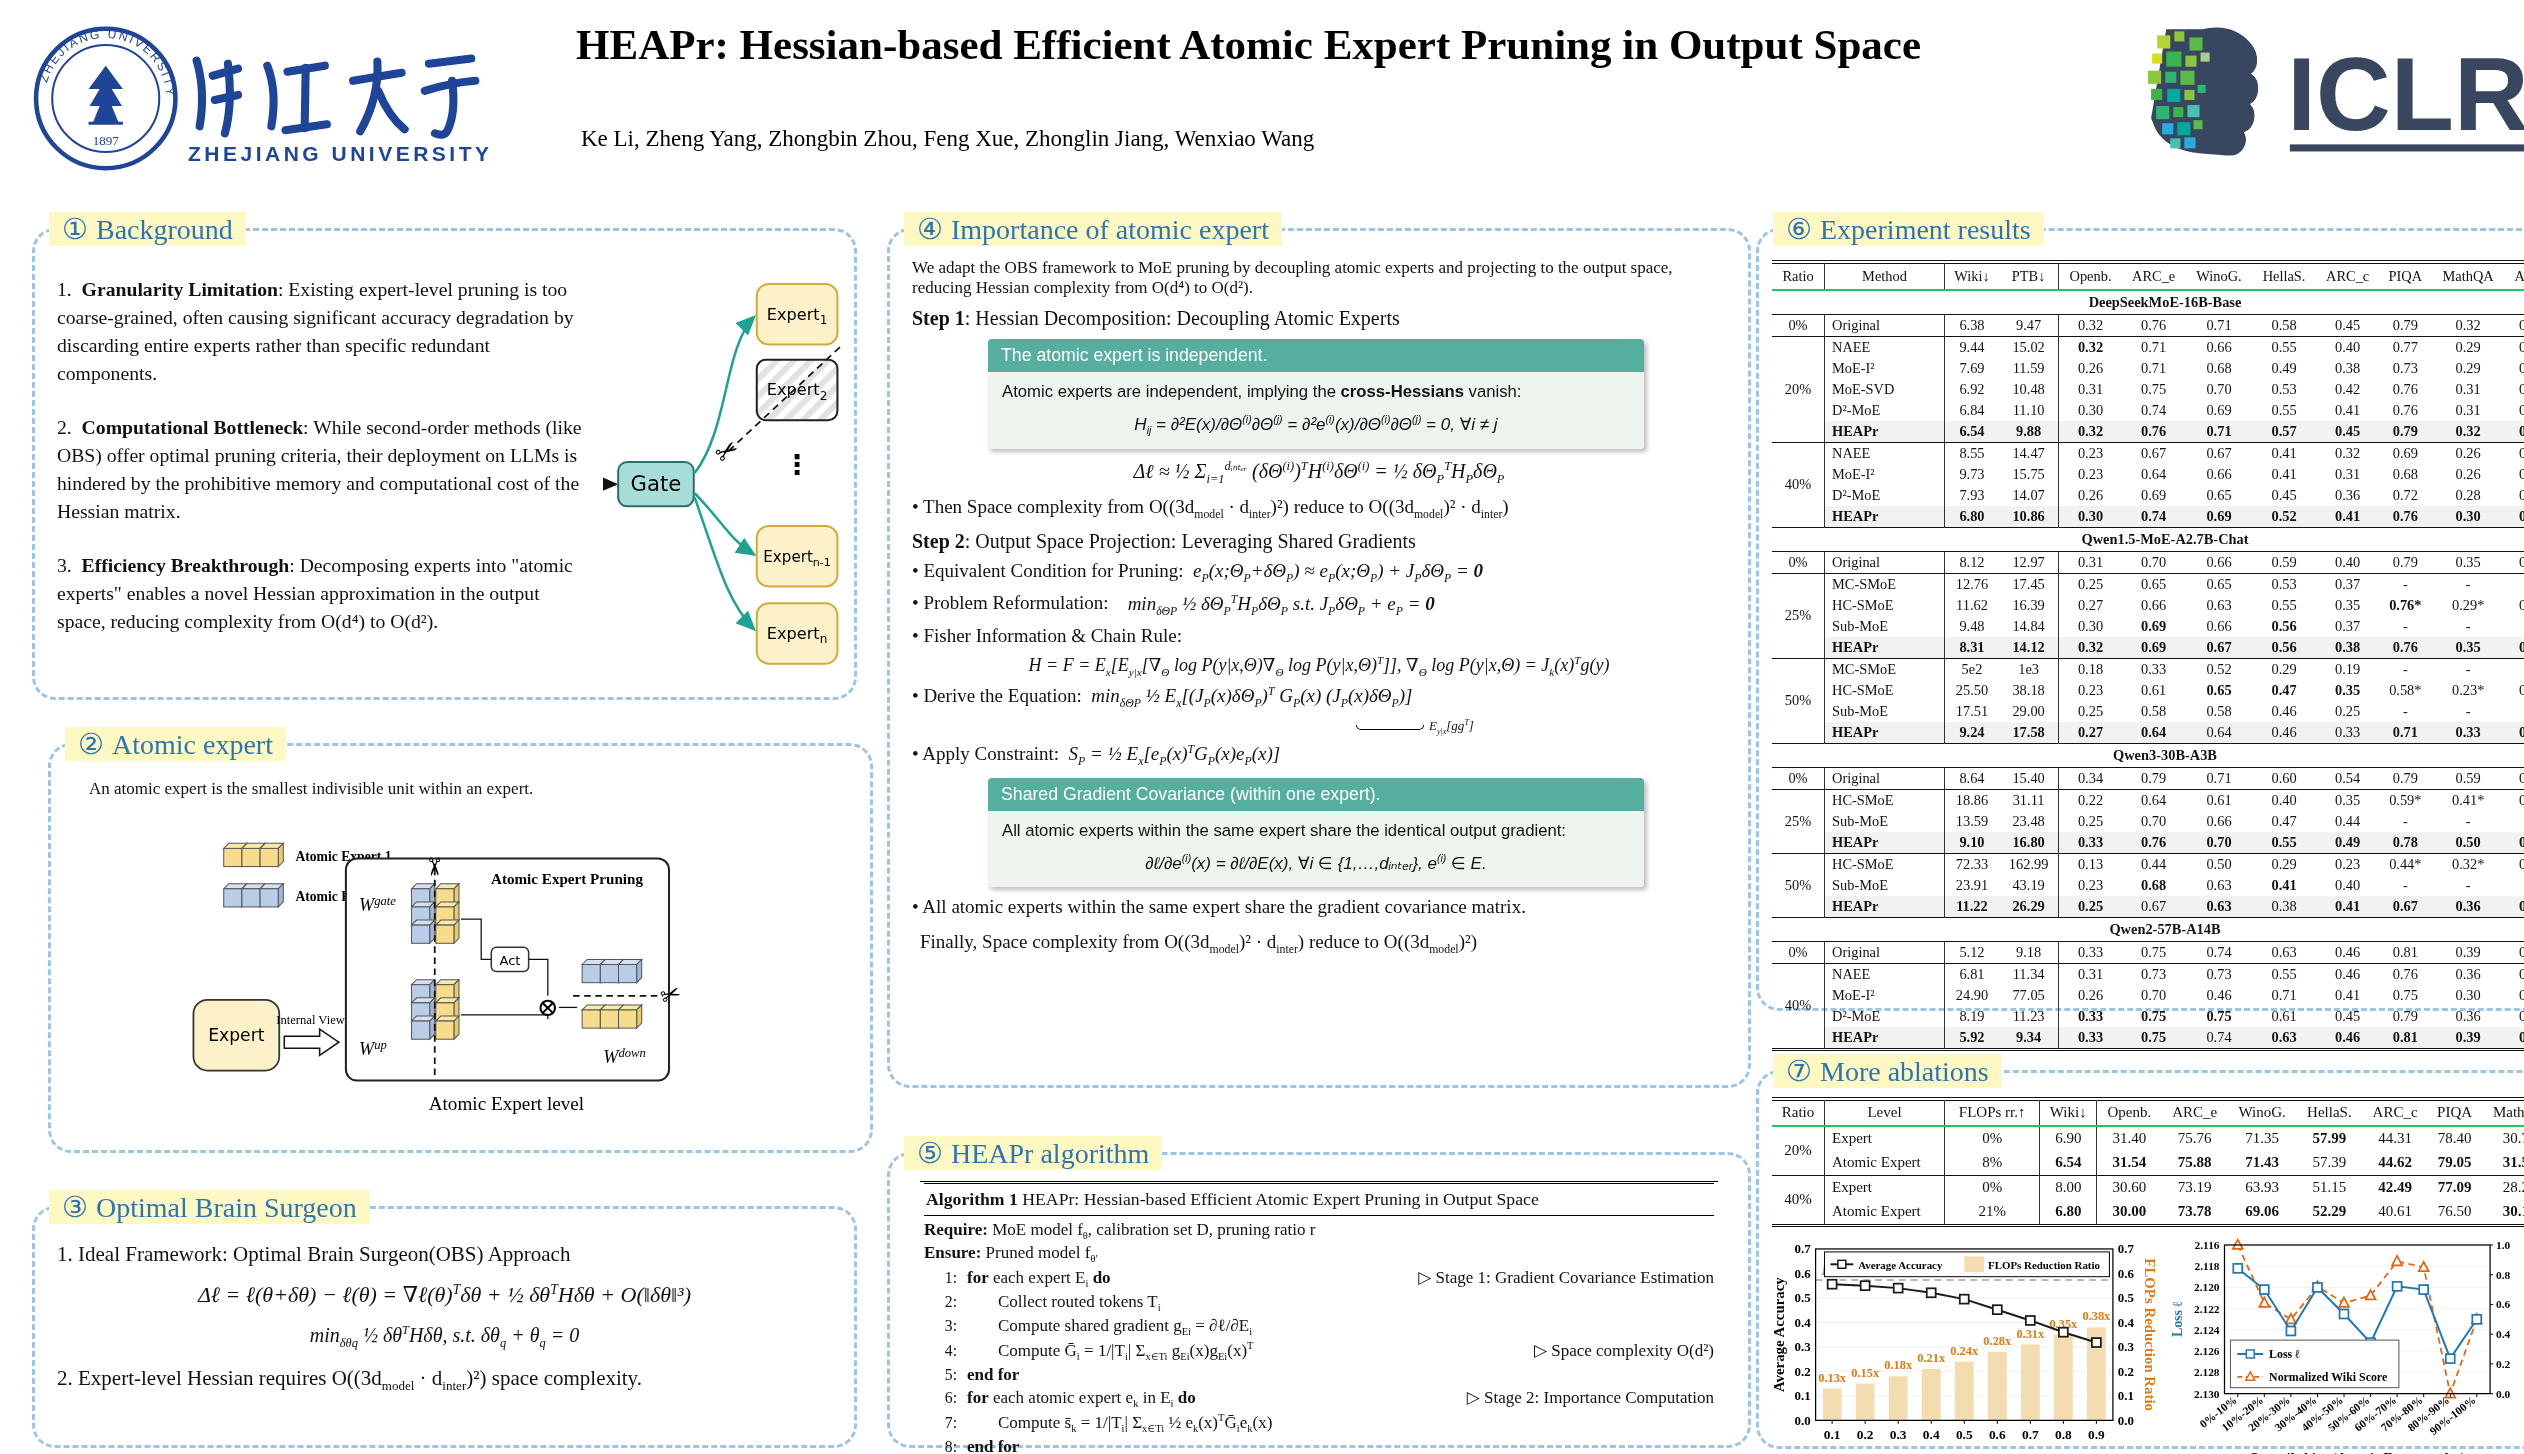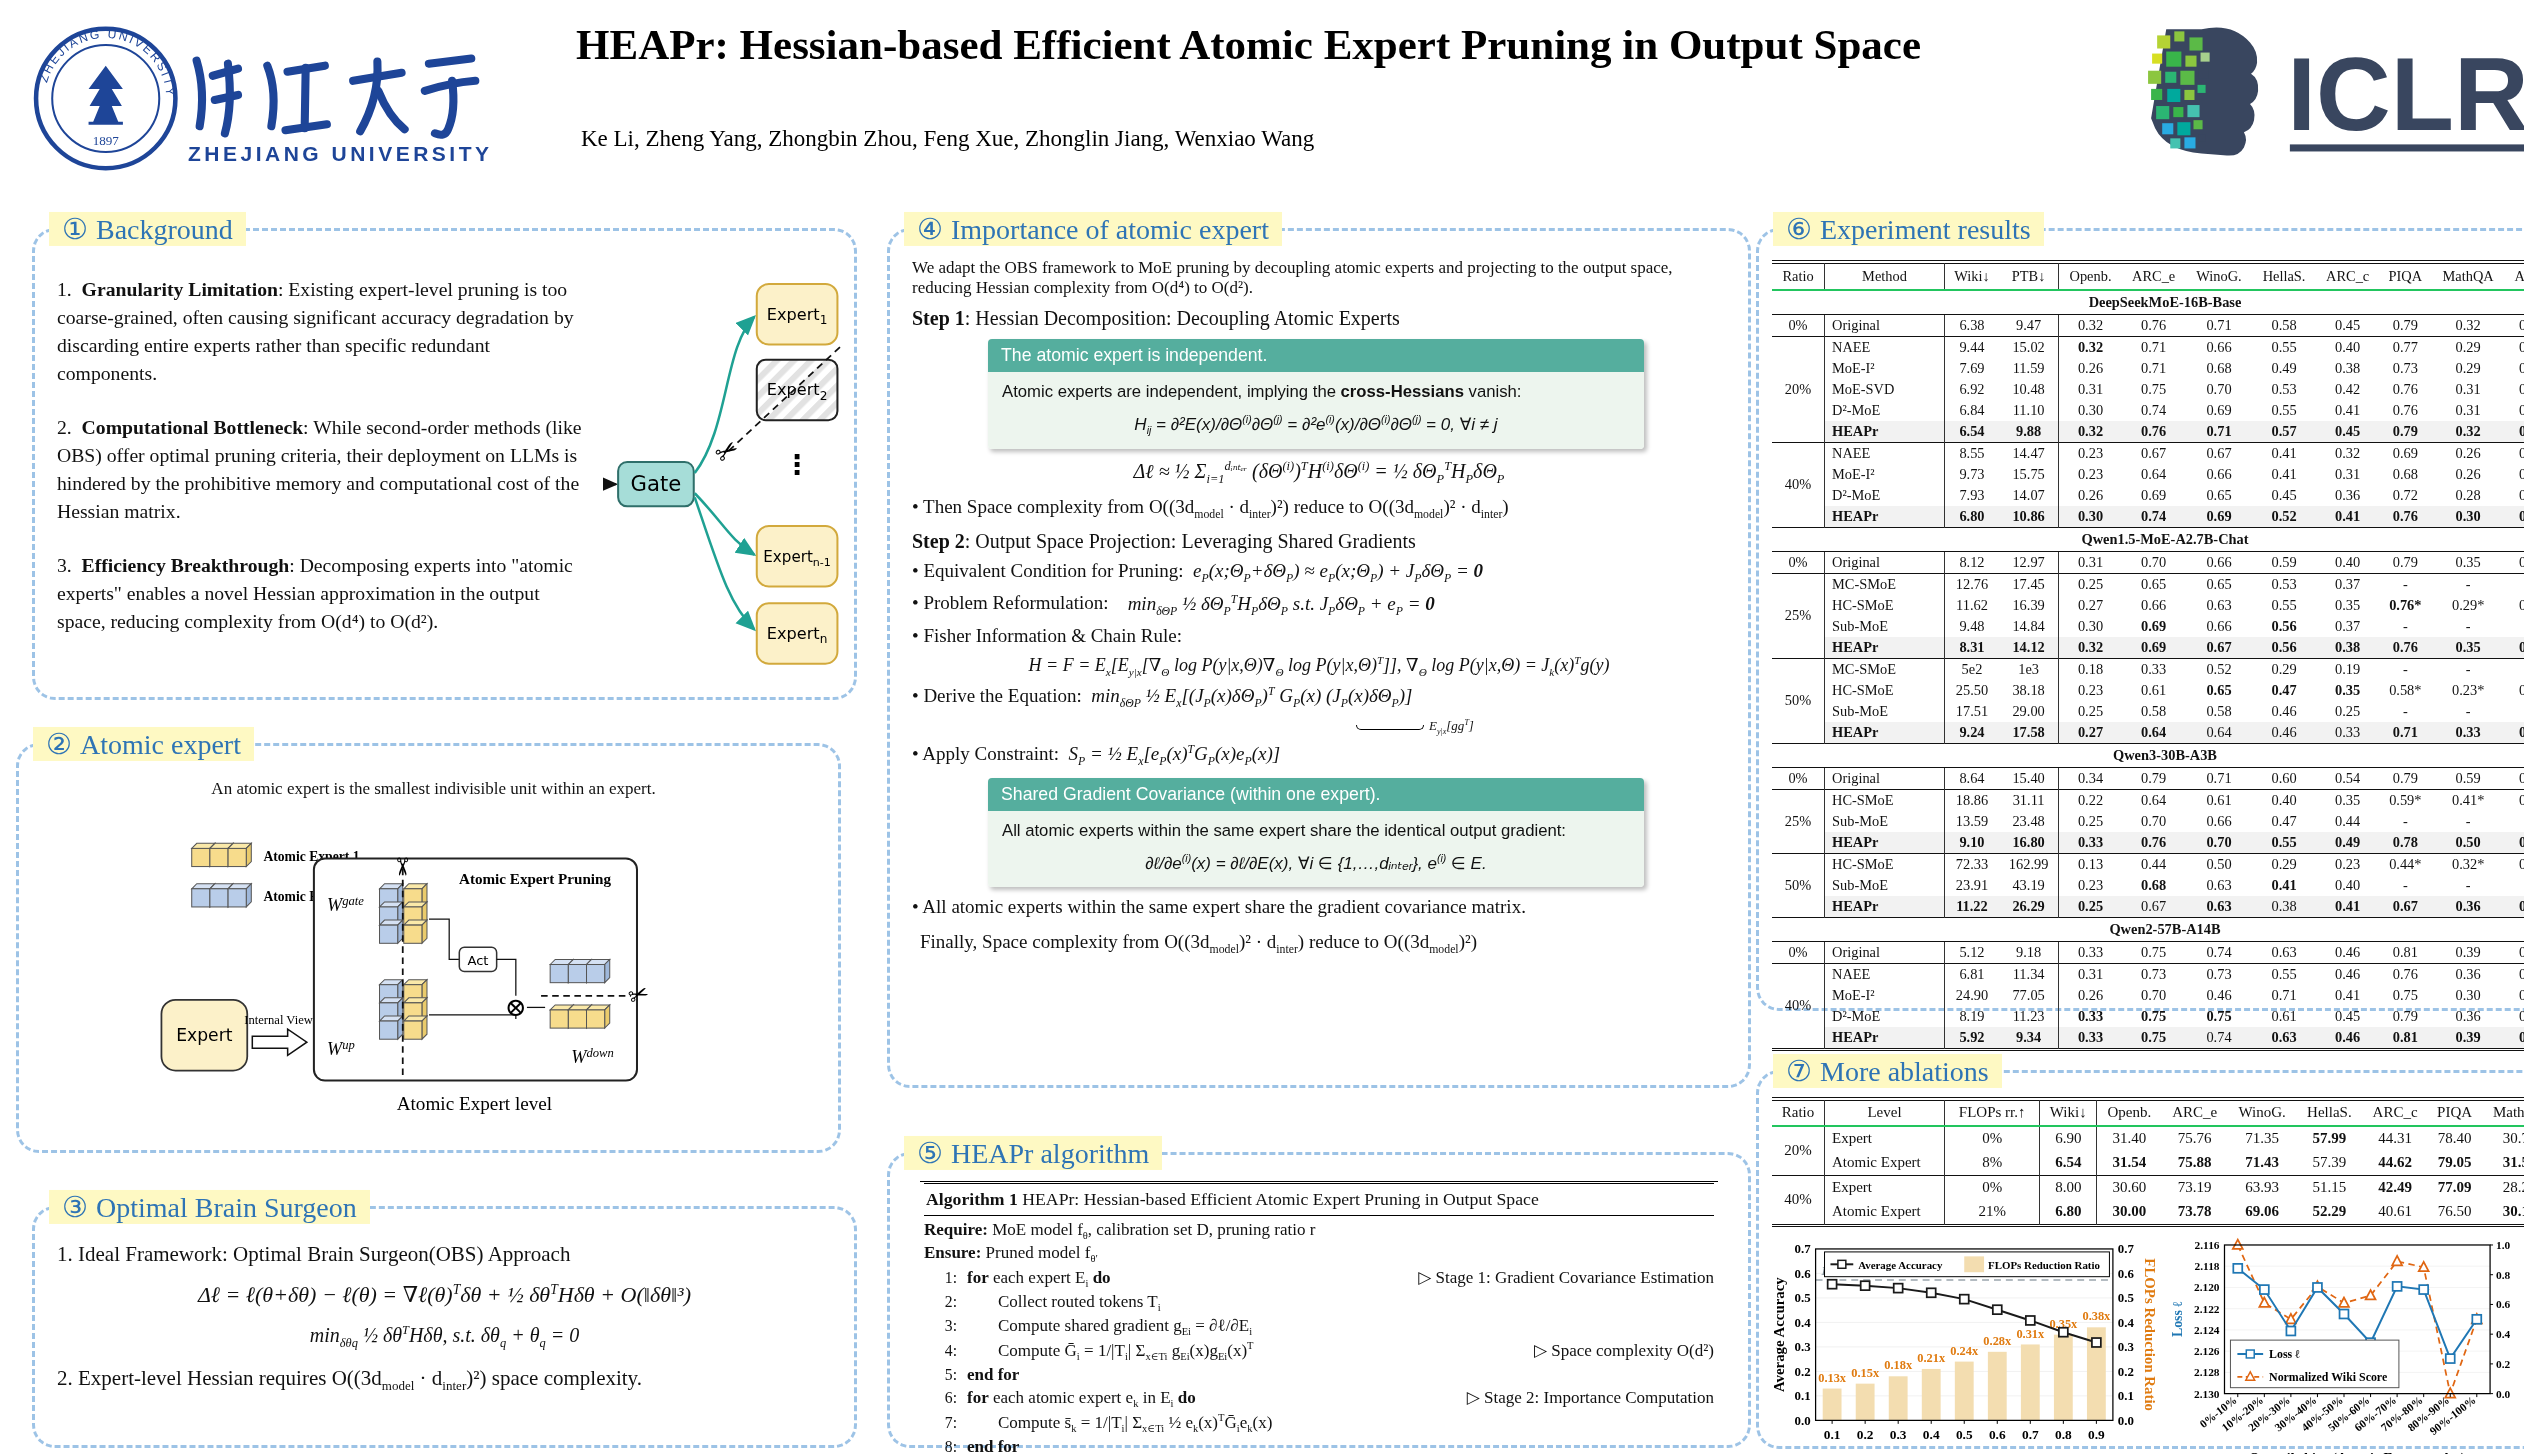--- a/index.html
+++ b/index.html
@@ -8,21 +8,21 @@
   
   .hdr-title{position:absolute;left:576px;top:20px;width:1555px;font-size:43px;font-weight:bold;color:#000;}
   .hdr-authors{position:absolute;left:581px;top:126px;width:1313px;font-size:23px;color:#000;}
   .zju{position:absolute;left:30px;top:15px;width:515px;height:172px;}
   .zju-en{position:absolute;left:158px;top:127px;font-family:"Liberation Sans","DejaVu Sans",sans-serif;
           font-size:21px;font-weight:bold;color:#1E4598;letter-spacing:3.5px;}
   .iclr{position:absolute;left:2141px;top:20px;width:434px;height:162px;}
   
   .panel{position:absolute;border:3.5px dashed #9DC3E6;border-radius:23px;background:#fff;}
   .p1{left:32px;top:228px;width:819px;height:466px;}
-  .p2{left:16px;top:743px;width:819px;height:404px;text-align:center;}
+  .p2{left:48px;top:743px;width:819px;height:404px;}
   .p3{left:32px;top:1206px;width:819px;height:236px;}
   .p4{left:887px;top:228px;width:858px;height:854px;}
   .p5{left:887px;top:1152px;width:858px;height:290px;}
   .p6{left:1756px;top:228px;width:812px;height:777px;}
   .p7{left:1756px;top:1070px;width:812px;height:373px;}
   .ptitle{position:absolute;left:14px;top:0;transform:translateY(-56%);background:#fef9c3;padding:0 13px;
           color:#2E74B5;font-size:28px;white-space:nowrap;}
   .ptitle .num{font-size:29px;margin-right:8px;}
   .pbody{position:absolute;inset:0;padding:20px 22px 7px;box-sizing:border-box;}
   
@@ -204,21 +204,21 @@
         <text x="385" y="759" text-anchor="middle" font-size="32"><tspan>Expert</tspan><tspan dy="9" font-size="24">n</tspan></text>
       </svg>
     </div>
   </div>
 
   <div class="panel p2">
     <div class="ptitle">
       <span class="num">②</span><span>Atomic expert</span>
     </div>
     <div class="pbody" style="padding-top:30px;">
-      <div class="intro" style="margin-left:10px;">An atomic expert is the smallest indivisible unit within an expert.</div>
+      <div class="intro" style="margin-left:16px;">An atomic expert is the smallest indivisible unit within an expert.</div>
       <svg width="596" height="313" viewBox="0 0 1180 620" style="display:block;margin:2px auto 0;">
         <defs>
           <g id="cubeY">
               <polygon points="0,10 10,0 46,0 36,10" fill="#FAE9A9" stroke="#555" stroke-width="2"></polygon>
               <polygon points="36,10 46,0 46,36 36,46" fill="#EACB6C" stroke="#555" stroke-width="2"></polygon>
               <rect x="0" y="10" width="36" height="36" fill="#F7DC8C" stroke="#555" stroke-width="2"></rect>
             </g>
           <g id="cubeB">
               <polygon points="0,10 10,0 46,0 36,10" fill="#D5E1F3" stroke="#555" stroke-width="2"></polygon>
               <polygon points="36,10 46,0 46,36 36,46" fill="#9FB8DB" stroke="#555" stroke-width="2"></polygon>

